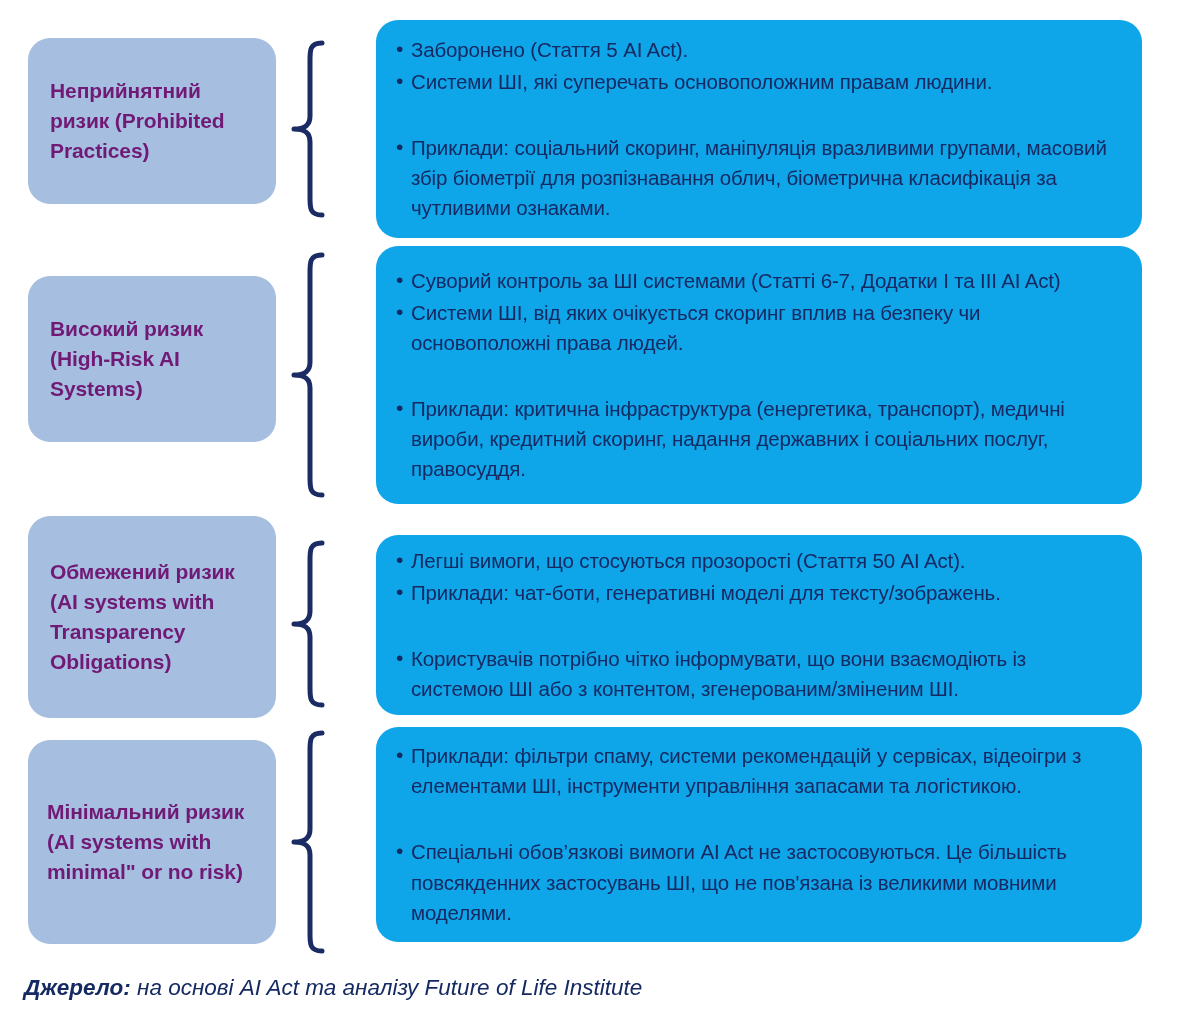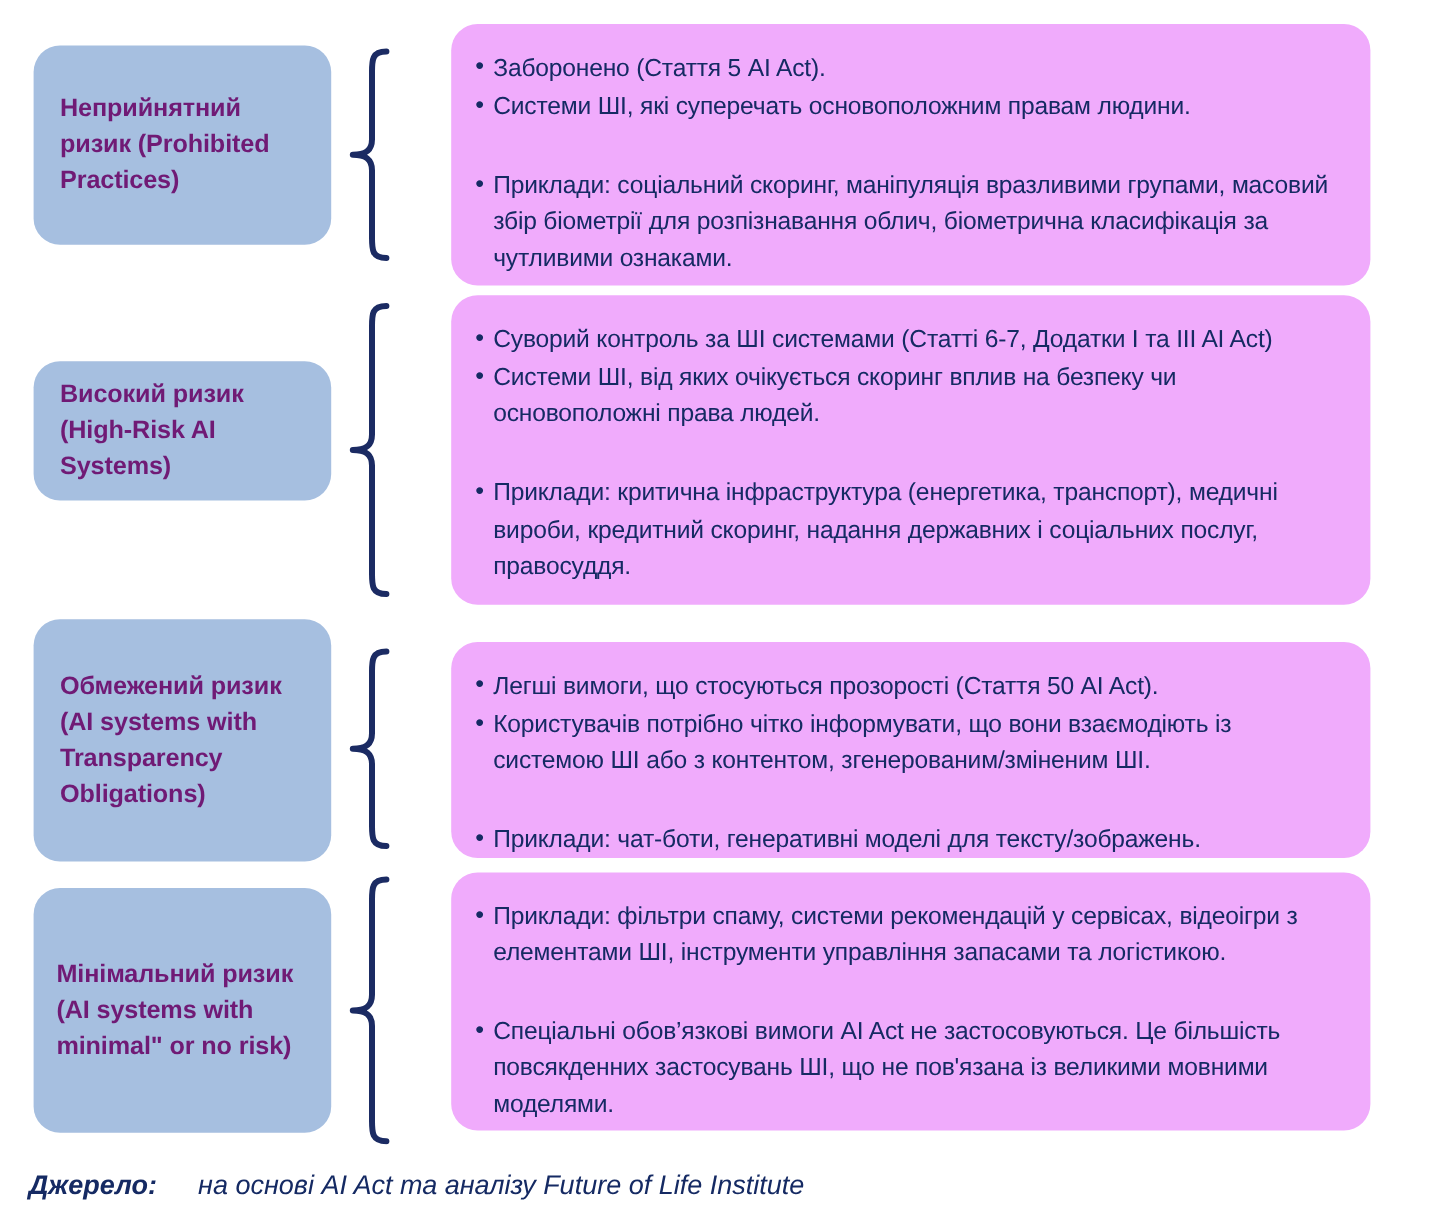--- a/index.html
+++ b/index.html
@@ -56,27 +56,27 @@
     left: 288px;
     width: 44px;
   }
   .brace svg { display: block; width: 44px; height: 100%; }
 
   
   .content-box {
     position: absolute;
     left: 376px;
     width: 766px;
-    background: #f0abfc;
+    background: #0ea5e9;
     border-radius: 22px;
     box-sizing: border-box;
     padding: 22px 26px 22px 20px;
     display: flex;
     flex-direction: column;
-    justify-content: flex-start;
+    justify-content: center;
   }
   .bullets {
     margin: 0;
     padding: 0;
     list-style: none;
   }
   .bullets li {
     position: relative;
     padding-left: 15px;
     font-size: 20.5px;
@@ -107,21 +107,20 @@
     color: #152a63;
     white-space: nowrap;
   }
   .footer .lead {
     font-weight: bold;
     font-style: italic;
   }
   .footer .rest {
     font-style: italic;
     font-weight: normal;
-    margin-left: 28px;
   }
 </style>
 </head>
 <body>
 
 <div class="diagram">
 
   <div class="row">
     <div class="label-box" style="top:38px; height:166px;">
       <span class="label-text">Неприйнятний ризик (Prohibited Practices)</span>
@@ -136,21 +135,21 @@
     <div class="content-box" style="top:20px; height:218px;">
       <ul class="bullets">
         <li>Заборонено (Стаття 5 AI Act).</li>
         <li>Системи ШІ, які суперечать основоположним правам людини.</li>
         <li>Приклади: соціальний скоринг, маніпуляція вразливими групами, масовий збір біометрії для розпізнавання облич, біометрична класифікація за чутливими ознаками.</li>
       </ul>
     </div>
   </div>
 
   <div class="row">
-    <div class="label-box" style="top:301px; height:116px;">
+    <div class="label-box" style="top:276px; height:166px;">
       <span class="label-text">Високий ризик (High-Risk AI Systems)</span>
     </div>
 
     <div class="brace" style="top:252px; height:246px;">
       <svg viewBox="0 0 44 246" preserveAspectRatio="none" aria-hidden="true">
         <path d="M34 3 C22 3 22 10 22 20 L22 110 C22 120 16 123 6 123 C16 123 22 126 22 136 L22 226 C22 236 22 243 34 243" fill="none" stroke="#1b2b63" stroke-width="5" stroke-linecap="round" stroke-linejoin="round"></path>
       </svg>
     </div>
 
     <div class="content-box" style="top:246px; height:258px;">
@@ -169,22 +168,22 @@
 
     <div class="brace" style="top:540px; height:168px;">
       <svg viewBox="0 0 44 168" preserveAspectRatio="none" aria-hidden="true">
         <path d="M34 3 C22 3 22 10 22 20 L22 71 C22 81 16 84 6 84 C16 84 22 87 22 97 L22 148 C22 158 22 165 34 165" fill="none" stroke="#1b2b63" stroke-width="5" stroke-linecap="round" stroke-linejoin="round"></path>
       </svg>
     </div>
 
     <div class="content-box" style="top:535px; height:180px;padding-left:20px;">
       <ul class="bullets">
         <li>Легші вимоги, що стосуються прозорості (Стаття 50 AI Act).</li>
+        <li>Приклади: чат-боти, генеративні моделі для тексту/зображень.</li>
         <li>Користувачів потрібно чітко інформувати, що вони взаємодіють із системою ШІ або з контентом, згенерованим/зміненим ШІ.</li>
-        <li>Приклади: чат-боти, генеративні моделі для тексту/зображень.</li>
       </ul>
     </div>
   </div>
 
   <div class="row">
     <div class="label-box" style="top:740px; height:204px;padding-left:19px;">
       <span class="label-text">Мінімальний ризик (AI systems with minimal" or no risk)</span>
     </div>
 
     <div class="brace" style="top:730px; height:224px;">

